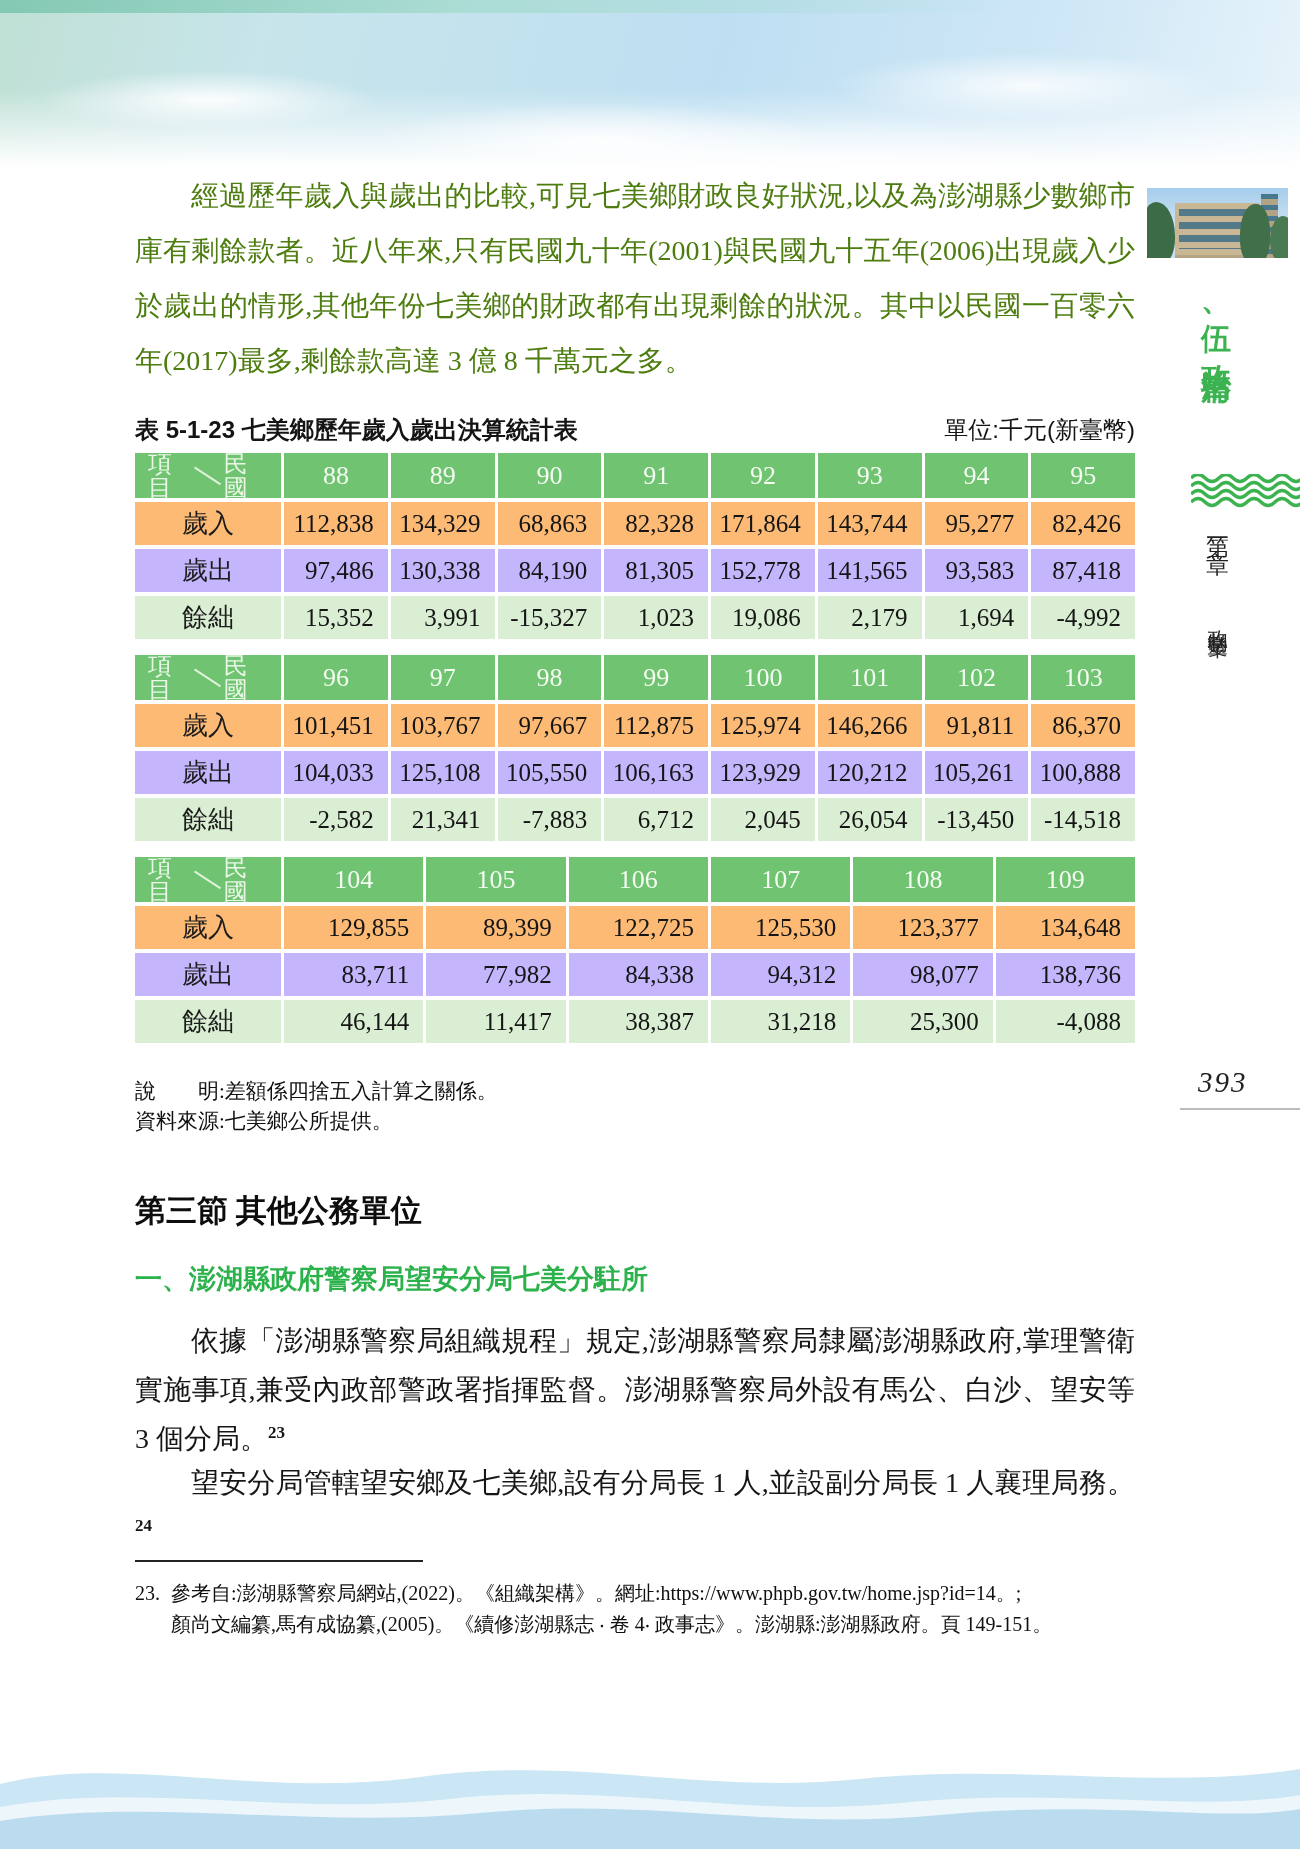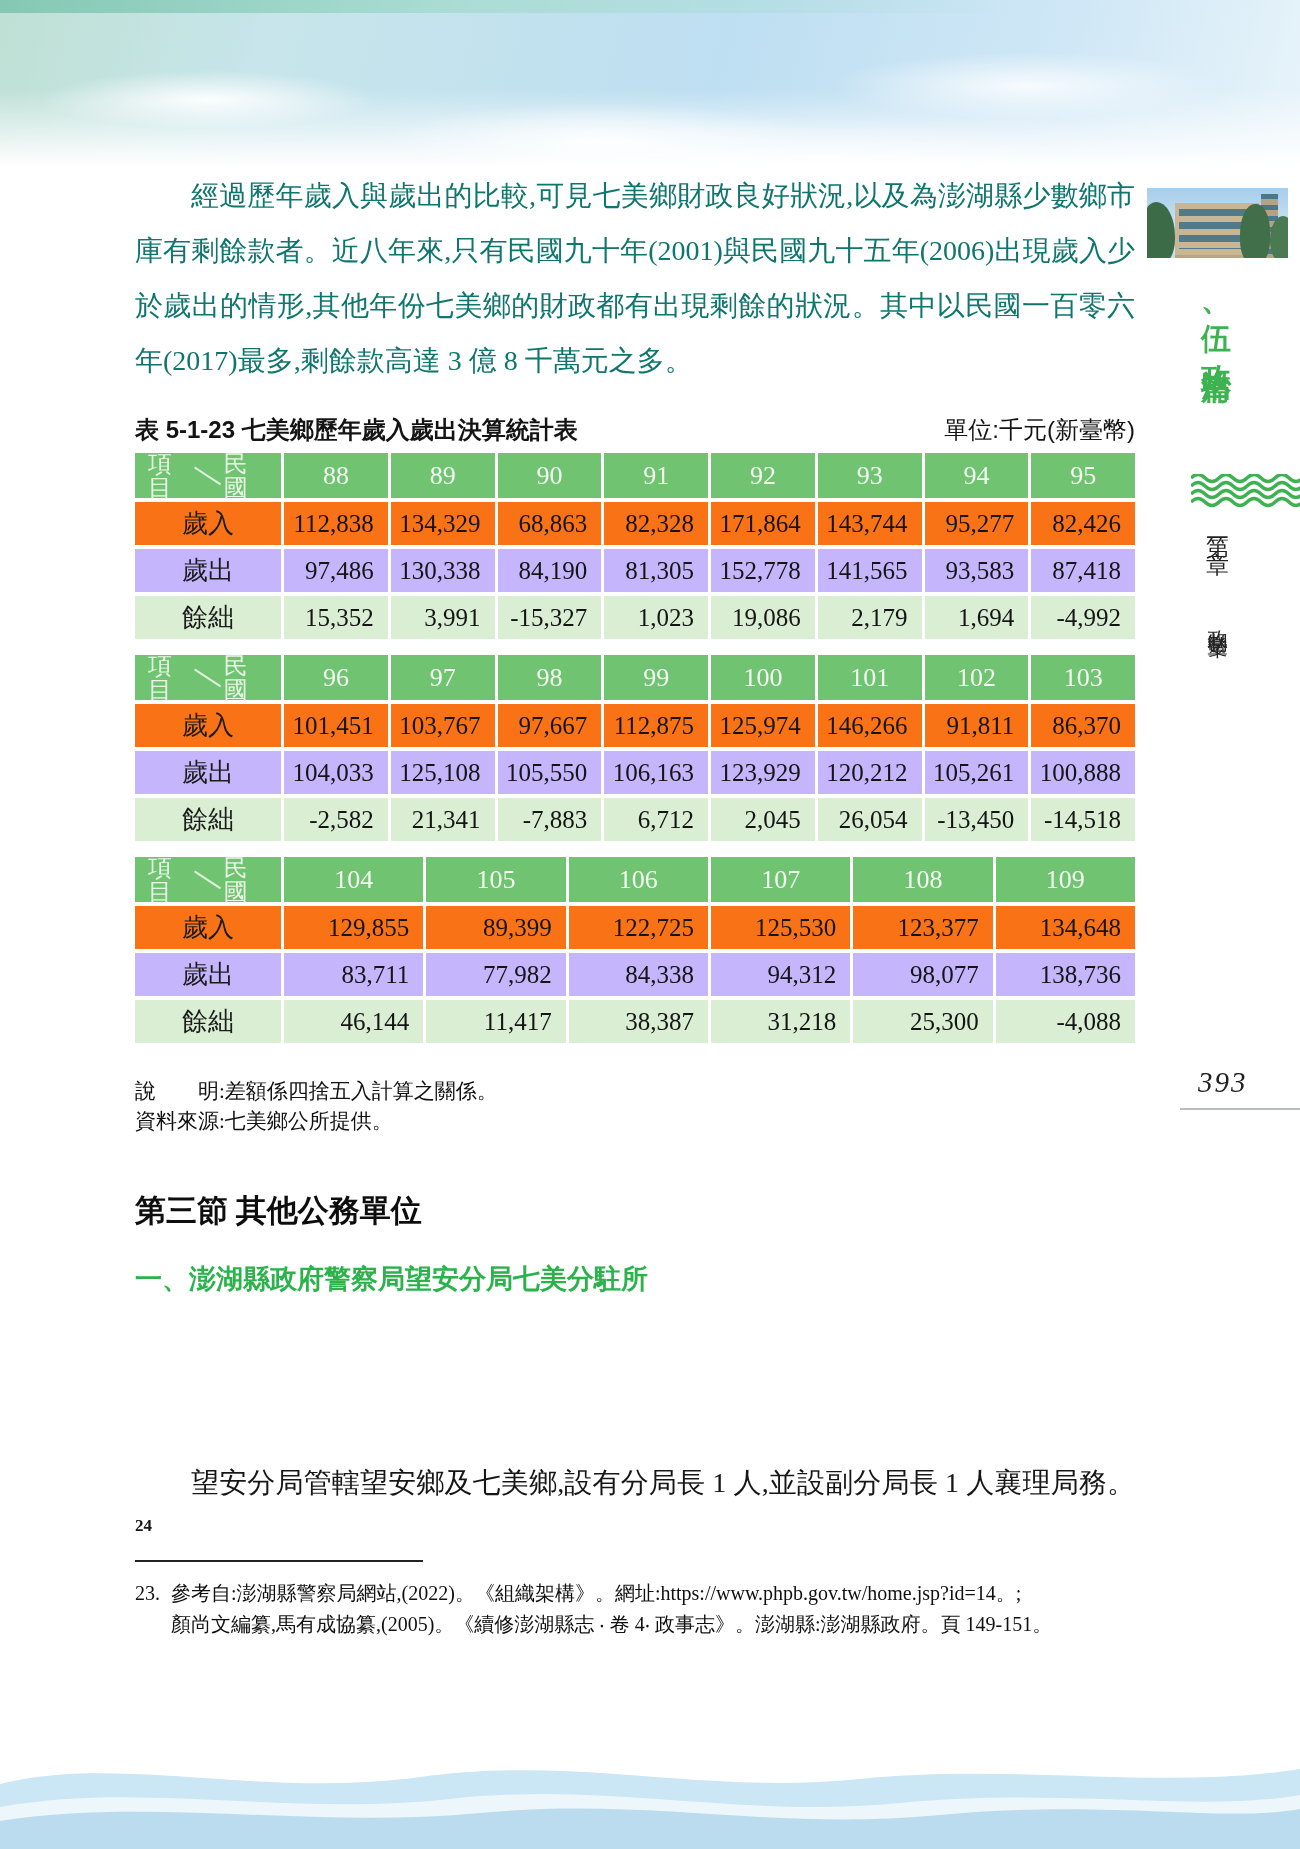--- a/index.html
+++ b/index.html
@@ -38,40 +38,40 @@
   .wave-icon { position:absolute; left:1191px; top:474px; }
   .chap-num { position:absolute; left:1203px; top:518px; writing-mode:vertical-rl;
     font-family:"Liberation Sans","DejaVu Sans",sans-serif; font-size:23px; letter-spacing:8px; color:#222; }
   .chap-name { position:absolute; left:1205px; top:614px; writing-mode:vertical-rl;
     font-family:"Liberation Sans","DejaVu Sans",sans-serif; font-size:20px; letter-spacing:3px; color:#222; }
   .pageno { position:absolute; left:1198px; top:1066px; font-style:italic; font-size:29px; letter-spacing:2px; color:#222; }
   .page-rule { position:absolute; left:1180px; top:1108px; width:120px; height:2px; background:#b9bdbf; }
 
   
   .intro { position:absolute; left:135px; top:168px; width:1000px;
-    font-size:28px; line-height:55px; text-align:justify; text-indent:2em; color:#0f766e; }
+    font-size:28px; line-height:55px; text-align:justify; text-indent:2em; color:#4d7c0f; }
 
   .tbl-title-row { position:absolute; left:135px; top:414px; width:1000px; display:flex;
     justify-content:space-between; align-items:baseline;
     font-family:"Liberation Sans","DejaVu Sans",sans-serif; }
   .tbl-title { font-size:24px; font-weight:700; color:#141414; }
   .tbl-unit  { font-size:24px; font-weight:500; color:#141414; }
 
   .stats-tables { position:absolute; left:135px; top:453px; width:1000px; }
   .tbl { margin-bottom:16px; }
   .row { display:flex; gap:3px; margin-bottom:4px; }
   .cell { display:flex; align-items:center; }
   .cell.corner { width:146px; background:#6fc371; color:#e9f8e6; font-size:24px;
     justify-content:space-between; padding:14px 13px; height:45px; }
   .c-l,.c-r { line-height:1; }
   .c-d { width:34px; height:2px; background:#dff2dc; transform:rotate(33deg); }
   .cell.year { flex:1; background:#6fc371; color:#f4fcf2; font-size:26px; justify-content:center; height:45px; }
   .cell.label { width:146px; justify-content:center; font-size:26px; color:#1c1c1c; height:43px; }
   .cell.num { flex:1; justify-content:flex-end; padding-right:14px; font-size:25px; color:#151515; height:43px; }
-  .row.r0 .cell { background:#f97316; }
+  .row.r0 .cell { background:#fdba74; }
   .row.r1 .cell { background:#c4b5fd; }
   .row.r2 .cell { background:#d9eed3; }
 
   .notes { position:absolute; left:135px; top:1076px; width:1000px; font-size:21px; line-height:30px; color:#111; }
 
   .sec-heading { position:absolute; left:135px; top:1190px; font-size:31px; font-weight:700; color:#0d0d0d; }
   .sec-sub { position:absolute; left:135px; top:1261px; font-family:"Liberation Sans","DejaVu Sans",sans-serif;
     font-size:27px; font-weight:700; color:#2bb24b; }
   .para { position:absolute; left:135px; width:1000px; font-size:28px; line-height:49px;
     text-align:justify; text-indent:2em; color:#161616; }
@@ -250,20 +250,21 @@
     </div>
 
   <div class="notes">
     <div>說　　明:差額係四捨五入計算之關係。</div>
     <div>資料來源:七美鄉公所提供。</div>
   </div>
 
   <div class="sec-heading">第三節  其他公務單位</div>
   <div class="sec-sub">一、澎湖縣政府警察局望安分局七美分駐所</div>
 
+  <div class="para p2"><span>依據「澎湖縣警察局組織規程」規定,澎湖縣警察局隸屬澎湖縣政府,掌理警衛實施事項,兼受內政部警政署指揮監督。澎湖縣警察局外設有馬公、白沙、望安等 3 個分局。</span><sup class="ref">23</sup></div>
 
   <div class="para p3"><span>望安分局管轄望安鄉及七美鄉,設有分局長 1 人,並設副分局長 1 人襄理局務。</span><sup class="ref">24</sup></div>
 
   <div class="fn-divider"></div>
   <div class="footnotes">
       <div class="fn">
         <div class="fn-l1">
           <div class="fn-num">23.</div>
           <div class="fn-text">參考自:澎湖縣警察局網站,(2022)。《組織架構》。網址:https://www.phpb.gov.tw/home.jsp?id=14。;</div>
         </div>

